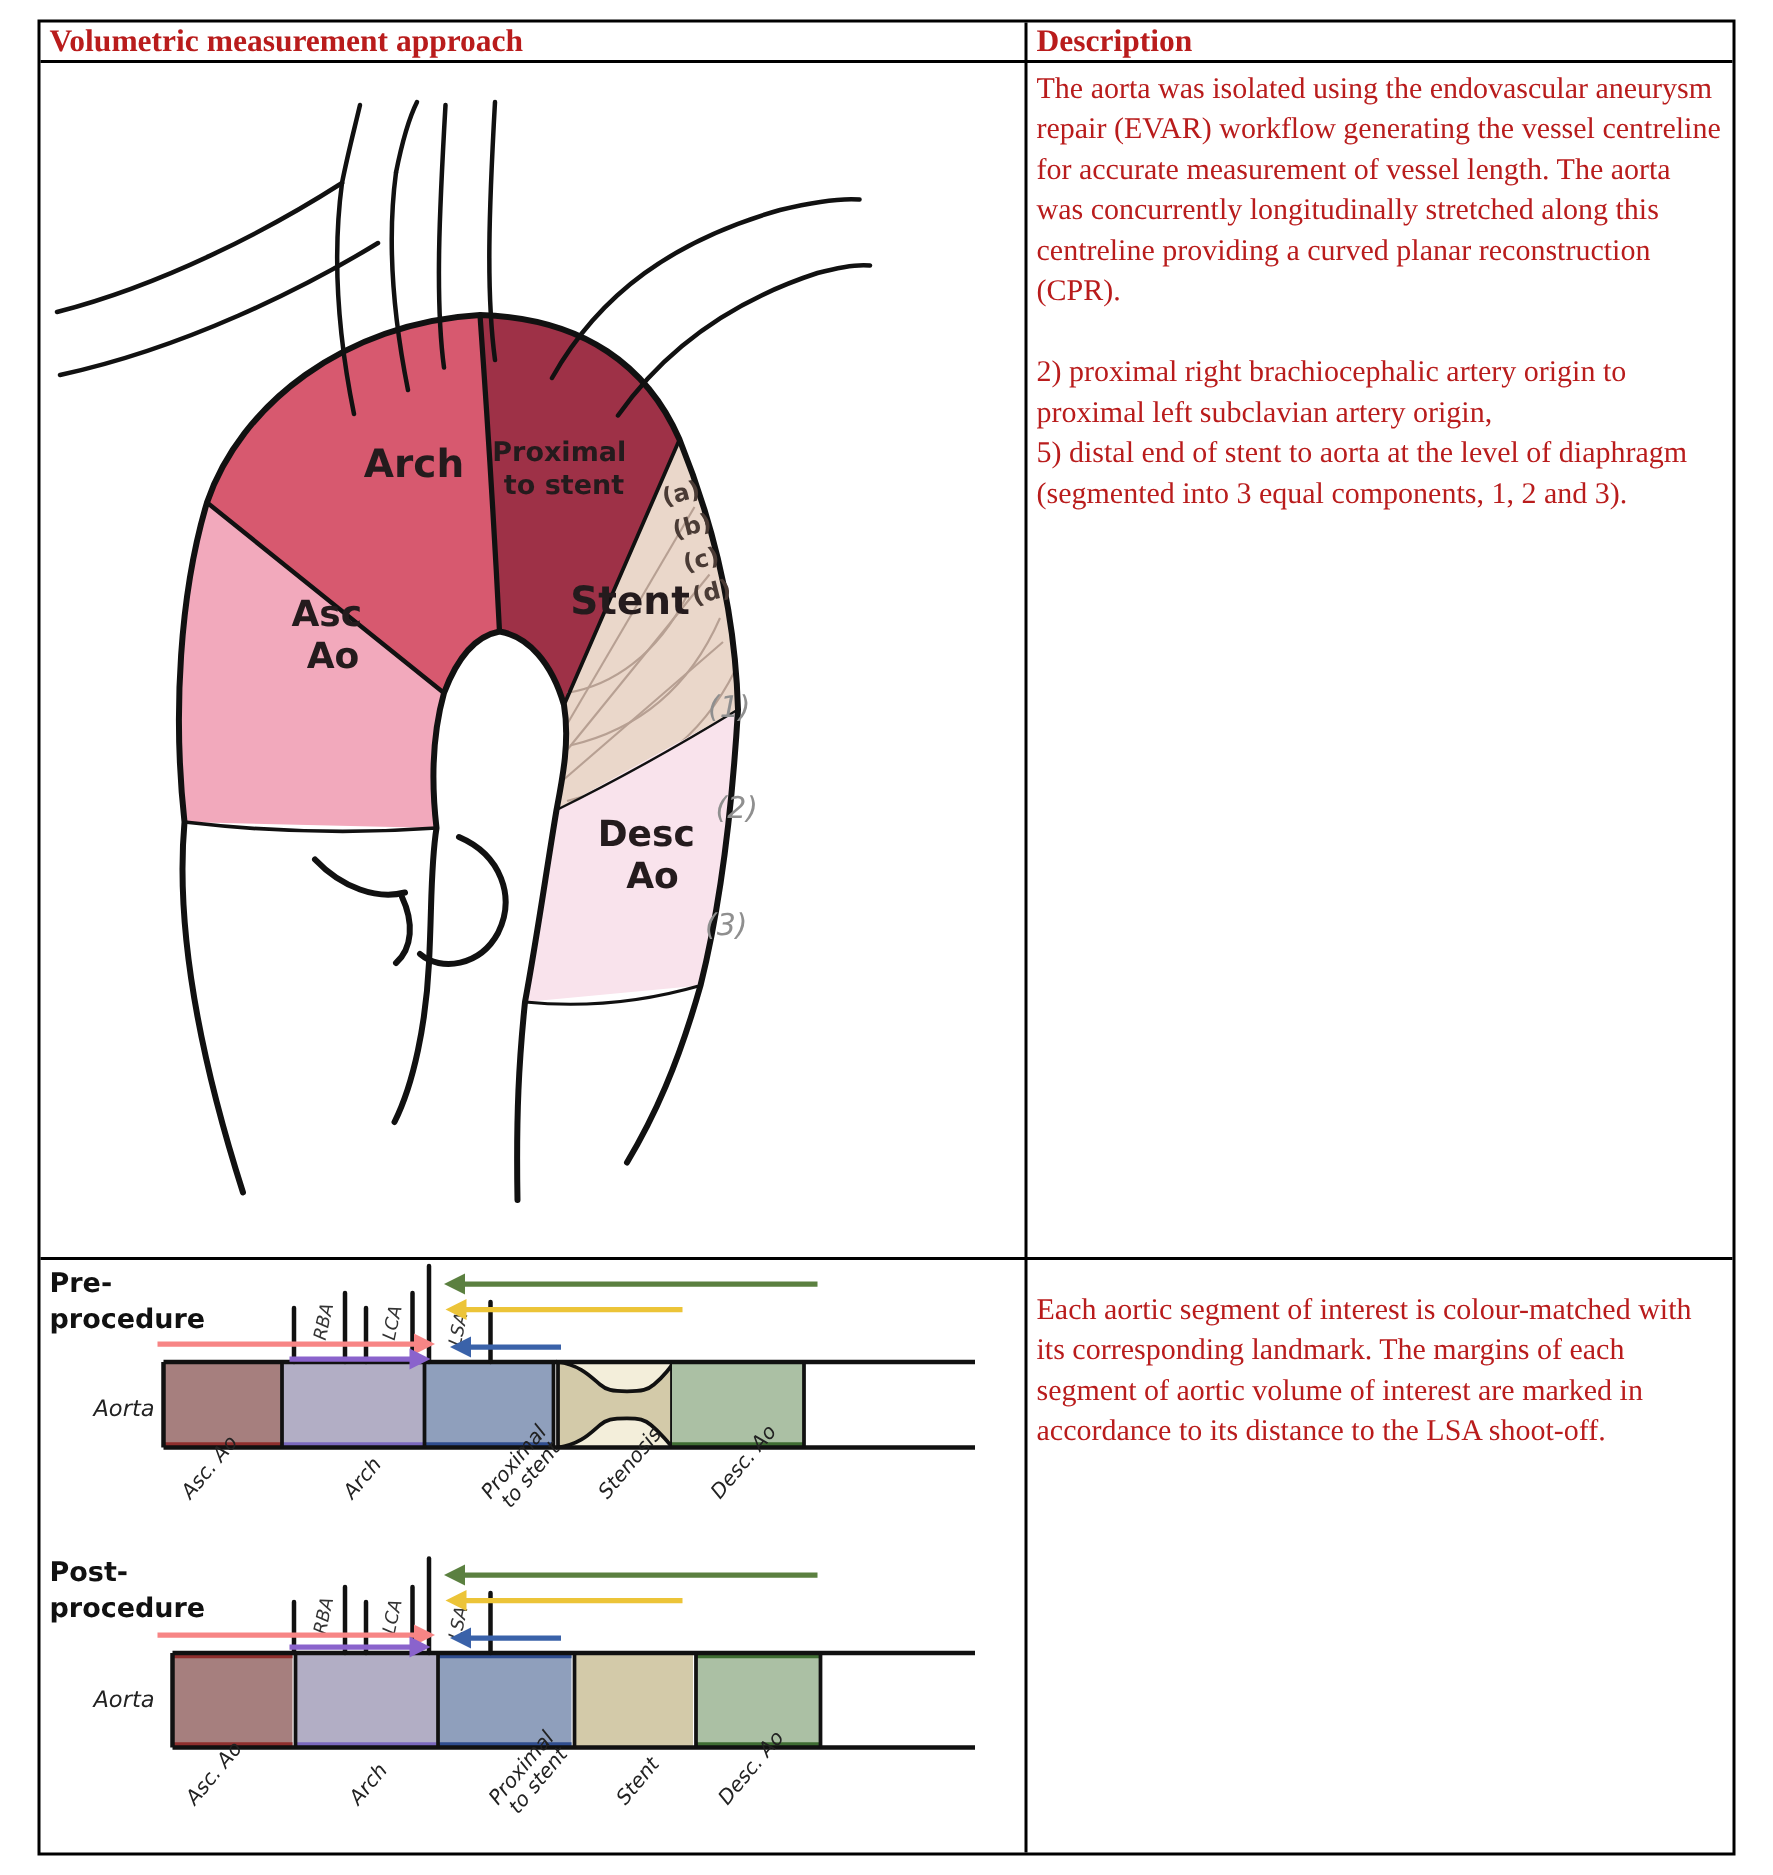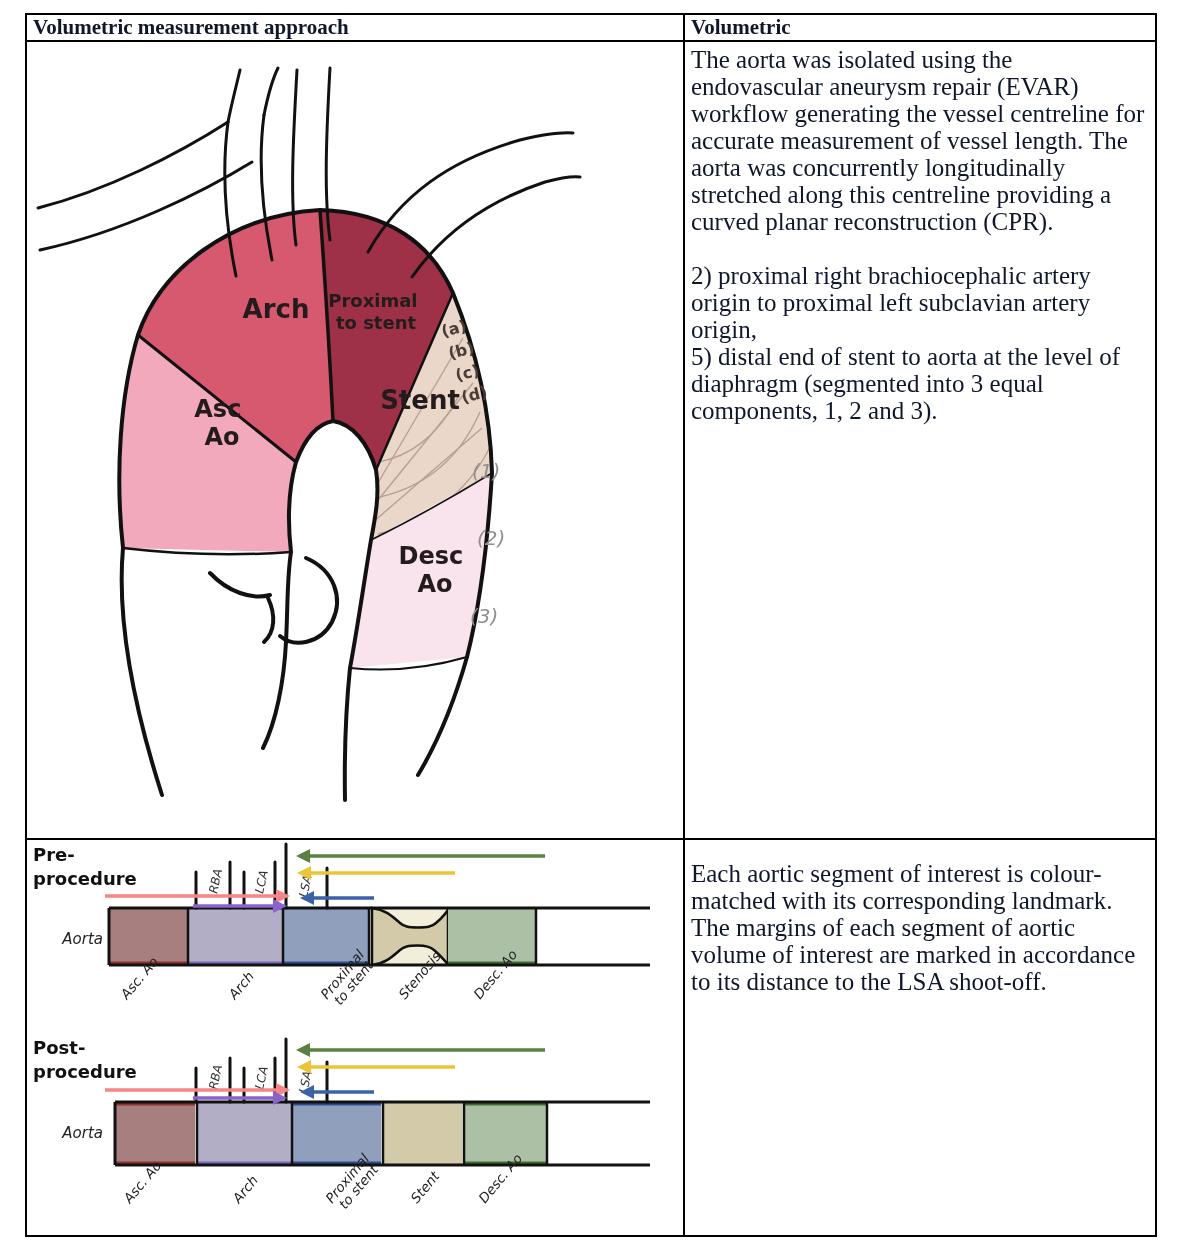--- a/index.html
+++ b/index.html
@@ -1,22 +1,22 @@
 <!DOCTYPE html>
 <html><head>
 <meta charset="utf-8">
 <style>
   html,body{margin:0;padding:0;background:#fff;}
   #canvas{position:relative;width:1182px;height:1250px;background:#ffffff;
-          font-family:"Liberation Serif",serif;color:#0f172a;overflow:hidden;}
+          font-family:"Liberation Serif",serif;color:#b91c1c;overflow:hidden;}
   .frame{position:absolute;left:25px;top:13px;width:1128px;height:1220px;border:2px solid #000;}
   .vline{position:absolute;top:0;bottom:0;left:656px;width:2px;background:#000;}
   .hline{position:absolute;left:0;right:0;height:2px;background:#000;}
   .hdr{position:absolute;font-weight:bold;font-size:21px;white-space:nowrap;}
-  .desc{position:absolute;width:458px;font-size:25px;line-height:27px;}
+  .desc{position:absolute;width:458px;font-size:20px;line-height:27px;}
   .desc .gap{height:27px;}
   svg{position:absolute;overflow:visible;}
   svg text{font-family:"DejaVu Sans",sans-serif;}
   .alabel{font-weight:bold;fill:#241b1d;}
   .abcd{font-weight:bold;font-size:16px;fill:#4a3b35;}
   .num123{font-style:italic;font-size:20px;fill:#8f8f8f;}
   .ptitle{font-weight:bold;font-size:18px;fill:#111;}
   .aorta-lab{font-style:italic;font-size:15px;fill:#222;}
   .slabel{font-style:italic;font-size:13.5px;fill:#222;}
   .blabel{font-style:italic;font-size:12px;fill:#333;}
@@ -31,21 +31,21 @@
 <body>
 
 <div id="canvas">
   <div class="frame">
     <div class="vline"></div>
     <div class="hline" style="top:25px;"></div>
     <div class="hline" style="top:823px;"></div>
   </div>
 
   <div class="hdr" style="left:33px;top:15px;">Volumetric measurement approach</div>
-  <div class="hdr" style="left:691px;top:15px;">Volumetric</div>
+  <div class="hdr" style="left:691px;top:15px;">Description</div>
 
   <div class="desc" style="left:691px;top:46px;">
     <div>The aorta was isolated using the endovascular aneurysm repair (EVAR) workflow generating the vessel centreline for accurate measurement of vessel length. The aorta was concurrently longitudinally stretched along this centreline providing a curved planar reconstruction (CPR).</div>
     <div class="gap"></div>
     <div>2) proximal right brachiocephalic artery origin to proximal left subclavian artery origin,</div>
     <div>5) distal end of stent to aorta at the level of diaphragm (segmented into 3 equal components, 1, 2 and 3).</div>
   </div>
 
   <div class="desc" style="left:691px;top:844px;margin-top:16px;">Each aortic segment of interest is colour-matched with its corresponding landmark. The margins of each segment of aortic volume of interest are marked in accordance to its distance to the LSA shoot-off.</div>
 

